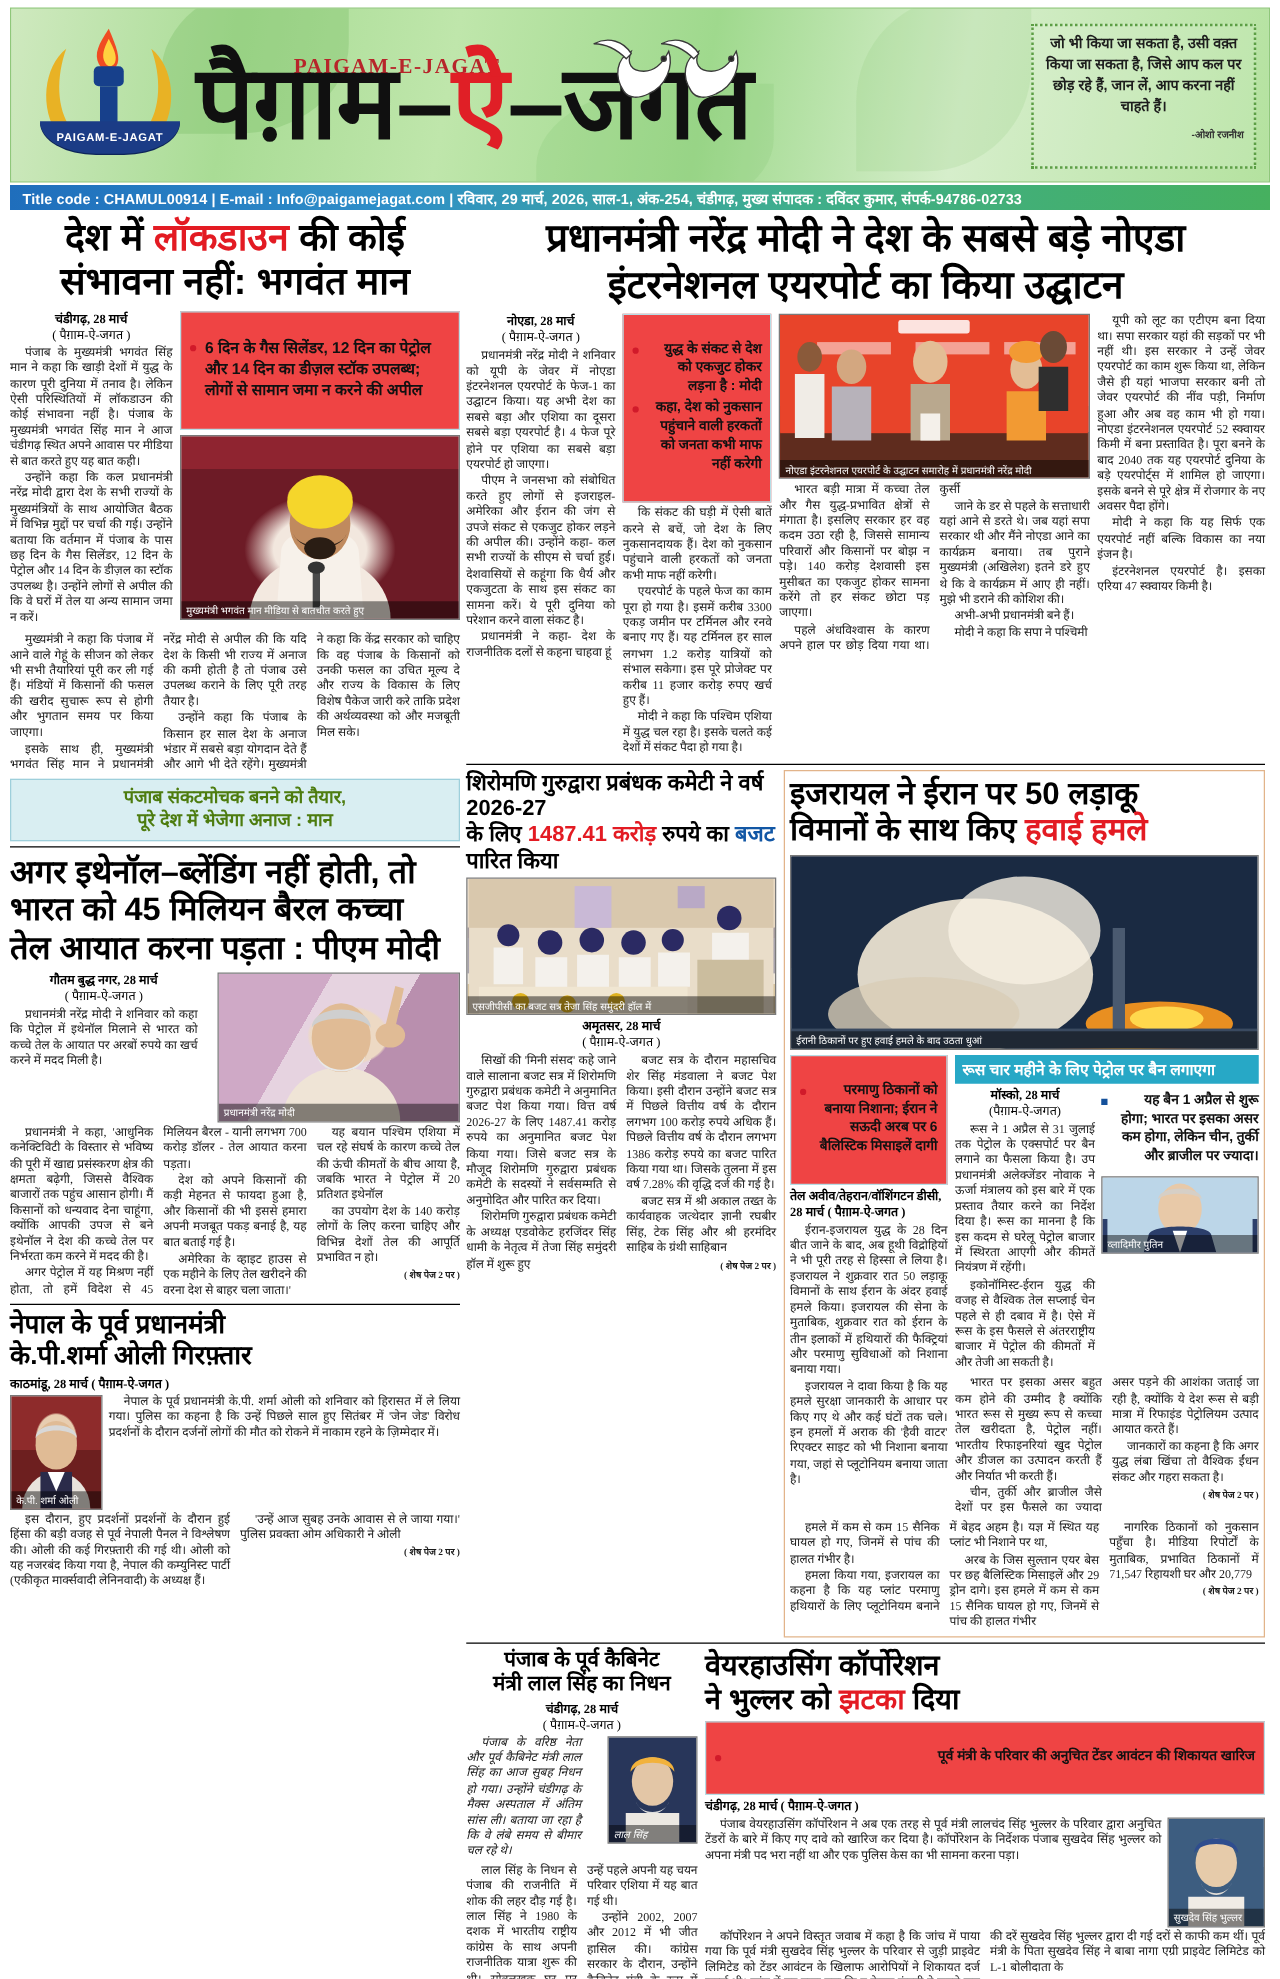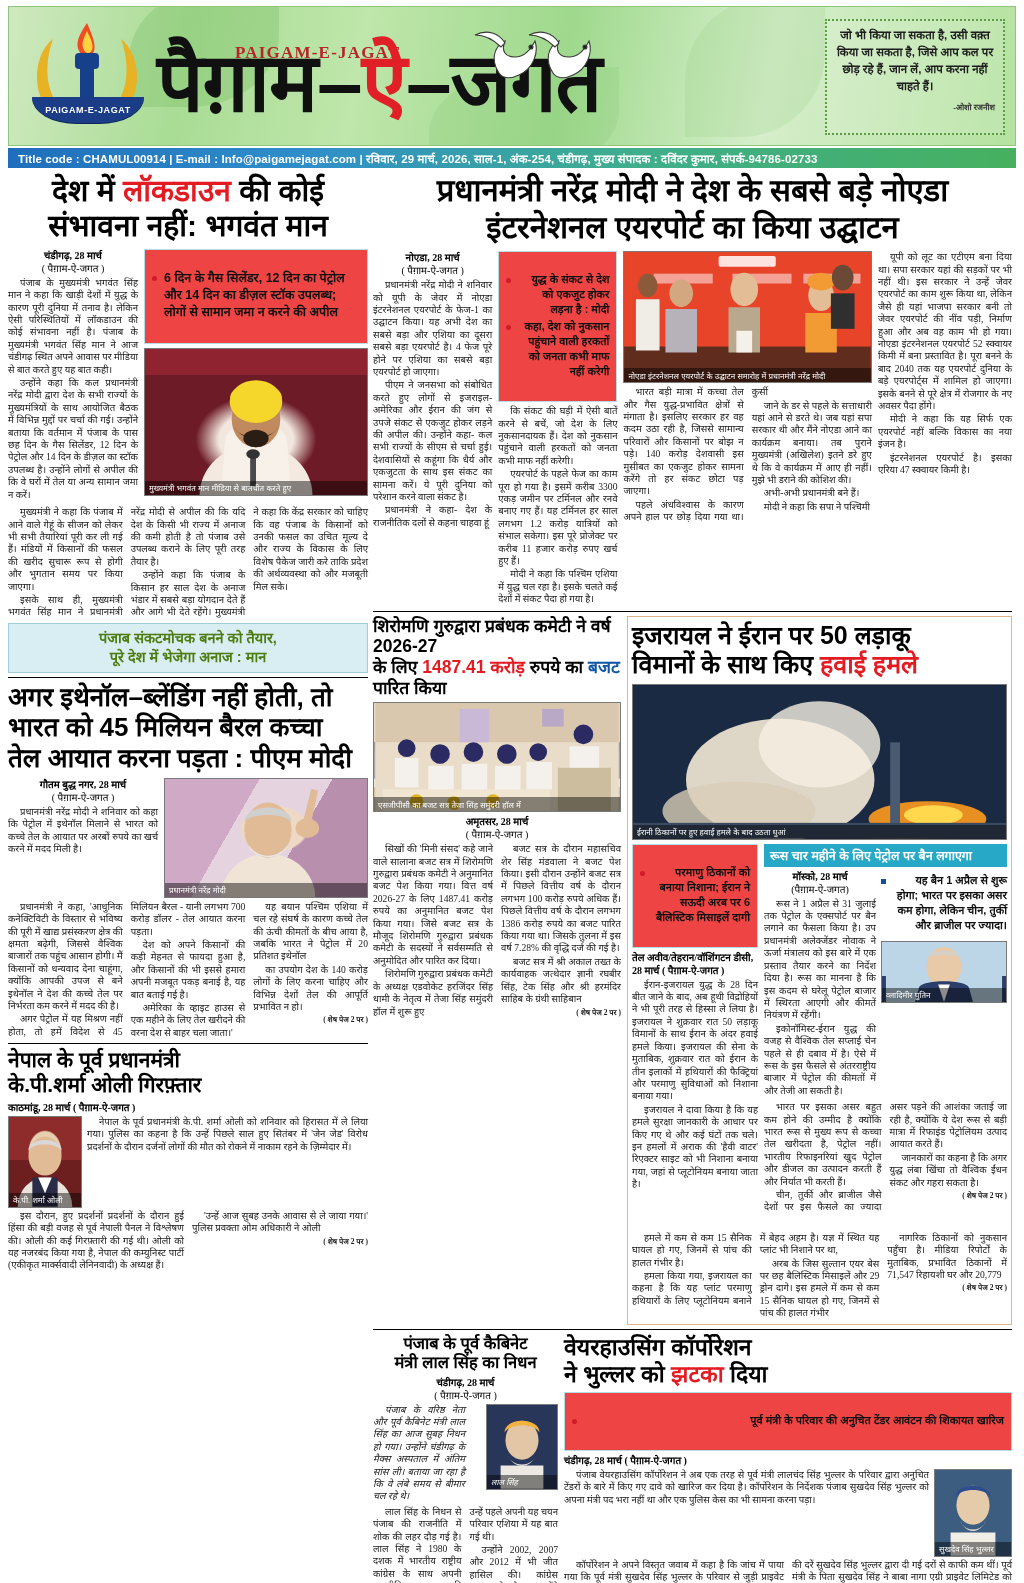--- a/index.html
+++ b/index.html
@@ -313,21 +313,21 @@
       </div>
 
       <div class="rule"></div>
 
       <div>
         <h2 class="hl">
           <span>अगर इथेनॉल–ब्लेंडिंग नहीं होती, तो</span><br>
           <span>भारत को 45 मिलियन बैरल कच्चा</span><br>
           <span>तेल आयात करना पड़ता : पीएम मोदी</span>
         </h2>
-        <div style="display:flex;gap:6px;margin-top:4px;">
+        <div style="display:flex;gap:16px;margin-top:4px;">
           <div style="width:150px;">
             <div class="dateline">
               <span>गौतम बुद्ध नगर, 28 मार्च</span>
               <span class="src">( पैग़ाम-ऐ-जगत )</span>
             </div>
             <div class="body-text">
               <p>प्रधानमंत्री नरेंद्र मोदी ने शनिवार को कहा कि पेट्रोल में इथेनॉल मिलाने से भारत को कच्चे तेल के आयात पर अरबों रुपये का खर्च करने में मदद मिली है।</p>
             </div>
           </div>
           <div class="photo ph-modi-point" style="flex:1;height:120px;">
@@ -584,21 +584,21 @@
                 </div>
                 <div class="body-text cols2" style="margin-top:3px;">
                   <p>भारत पर इसका असर बहुत कम होने की उम्मीद है क्योंकि भारत रूस से मुख्य रूप से कच्चा तेल खरीदता है, पेट्रोल नहीं। भारतीय रिफाइनरियां खुद पेट्रोल और डीजल का उत्पादन करती हैं और निर्यात भी करती हैं।</p>
                   <p>चीन, तुर्की और ब्राजील जैसे देशों पर इस फैसले का ज्यादा असर पड़ने की आशंका जताई जा रही है, क्योंकि ये देश रूस से बड़ी मात्रा में रिफाइंड पेट्रोलियम उत्पाद आयात करते हैं।</p>
                   <p>जानकारों का कहना है कि अगर युद्ध लंबा खिंचा तो वैश्विक ईंधन संकट और गहरा सकता है।</p>
                   <span class="contd">( शेष पेज 2 पर )</span>
                 </div>
               </div>
             </div>
 
-            <div class="body-text cols3" style="margin-top:18px;">
+            <div class="body-text cols3" style="margin-top:3px;">
               <p>हमले में कम से कम 15 सैनिक घायल हो गए, जिनमें से पांच की हालत गंभीर है।</p>
               <p>हमला किया गया, इजरायल का कहना है कि यह प्लांट परमाणु हथियारों के लिए प्लूटोनियम बनाने में बेहद अहम है। यज्ञ में स्थित यह प्लांट भी निशाने पर था,</p>
               <p>अरब के जिस सुल्तान एयर बेस पर छह बैलिस्टिक मिसाइलें और 29 ड्रोन दागे। इस हमले में कम से कम 15 सैनिक घायल हो गए, जिनमें से पांच की हालत गंभीर</p>
               <p>नागरिक ठिकानों को नुकसान पहुँचा है। मीडिया रिपोर्टों के मुताबिक, प्रभावित ठिकानों में 71,547 रिहायशी घर और 20,779</p>
               <span class="contd">( शेष पेज 2 पर )</span>
             </div>
           </div>
         </div>
       </div>
 

